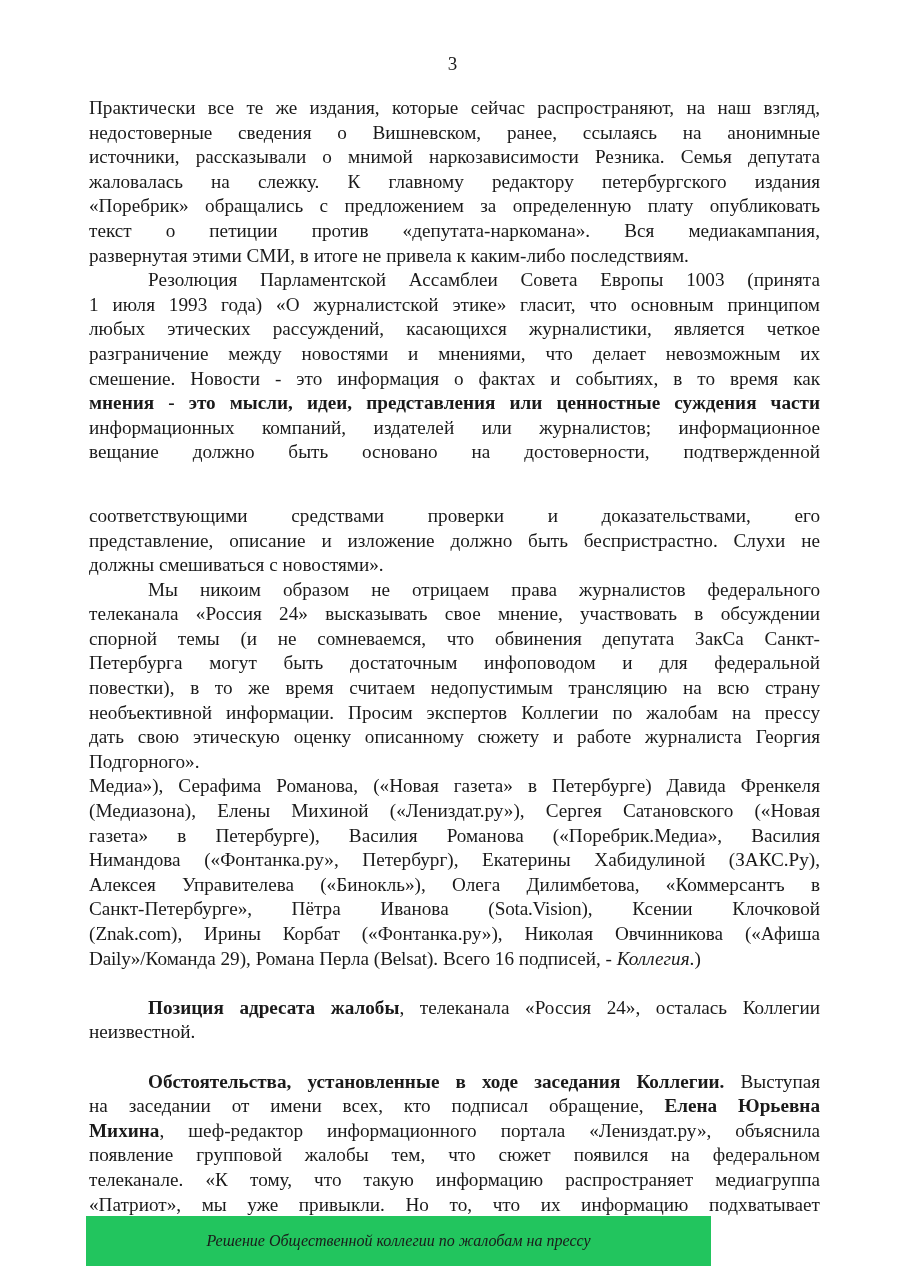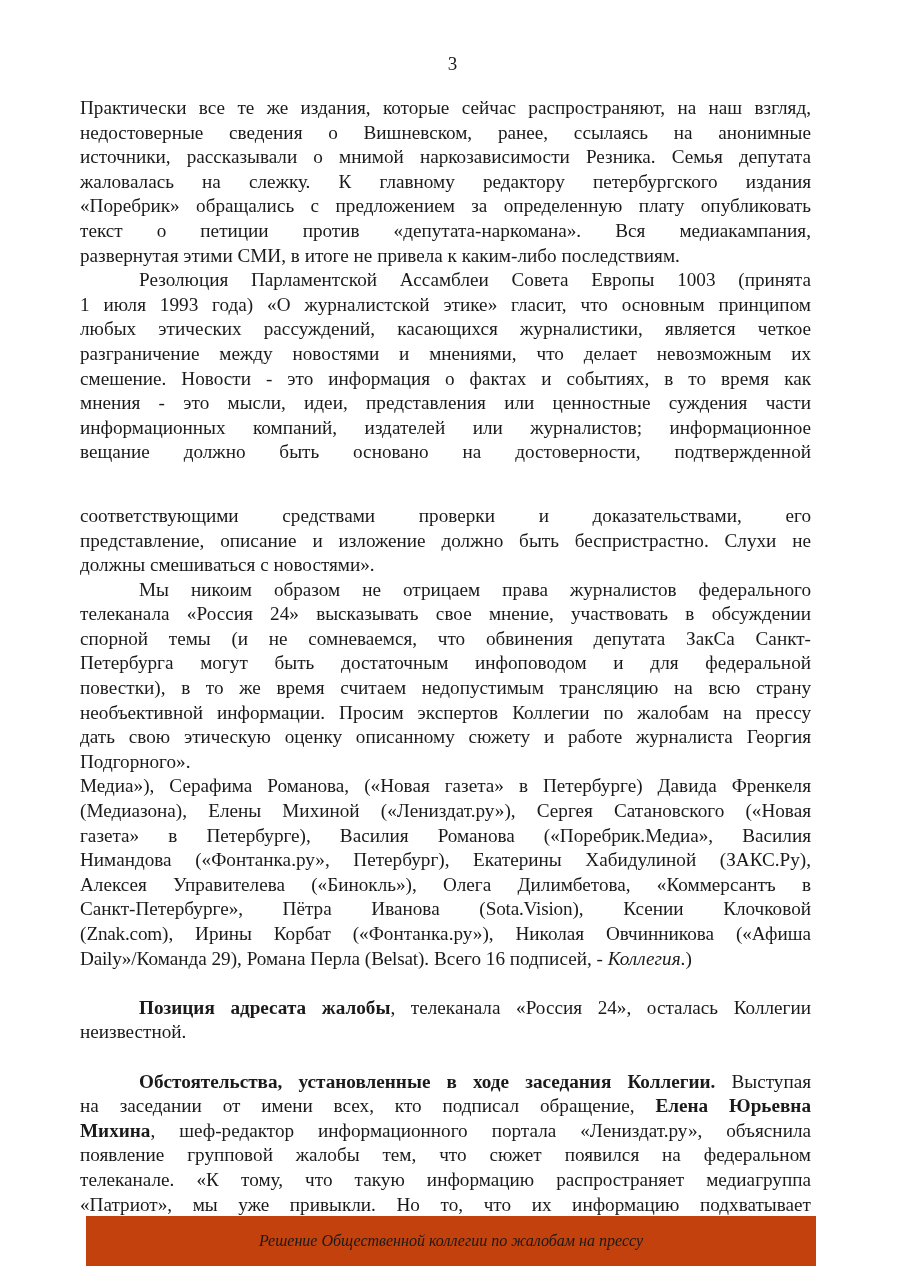--- a/index.html
+++ b/index.html
@@ -20,21 +20,21 @@
       top: 54px;
       left: 0;
       width: 905px;
       text-align: center;
       font-size: 19px;
       line-height: 20px;
     }
     .content {
       position: absolute;
       top: 96px;
-      left: 80px;
+      left: 89px;
       width: 731px;
       font-size: 19.2px;
       line-height: 24.6px;
     }
     .para { margin: 0; }
     .line {
       display: block;
       white-space: nowrap;
       text-align: justify;
       text-align-last: justify;
@@ -48,23 +48,23 @@
       padding-left: 59px;
     }
     .gap { height: 24.6px; }
     .b { font-weight: bold; }
     .i { font-style: italic; }
     .latin { font-weight: normal; font-family: "Liberation Serif", serif; letter-spacing: -0.2px; }
     .footer {
       position: absolute;
       left: 86px;
       top: 1216px;
-      width: 730px;
+      width: 625px;
       height: 50px;
-      background: #c2410c;
+      background: #22c55e;
       display: flex;
       align-items: center;
       justify-content: center;
     }
     .footer-text {
       font-style: italic;
       font-size: 16px;
       color: #1a1a1a;
     }
   </style>
@@ -84,21 +84,21 @@
     <span class="line" style="white-space: normal;">текст о петиции против «депутата-наркомана». Вся медиакампания,</span>
     <span class="line last" style="white-space: normal;">развернутая этими СМИ, в итоге не привела к каким-либо последствиям.</span>
   </div>
 
   <div class="para">
     <span class="line indent" style="white-space: normal;">Резолюция Парламентской Ассамблеи Совета Европы 1003 (принята</span>
     <span class="line" style="white-space: normal;">1 июля 1993 года) «О журналистской этике» гласит, что основным принципом</span>
     <span class="line" style="white-space: normal;">любых этических рассуждений, касающихся журналистики, является четкое</span>
     <span class="line" style="white-space: normal;">разграничение между новостями и мнениями, что делает невозможным их</span>
     <span class="line" style="white-space: normal;">смешение. Новости - это информация о фактах и событиях, в то время как</span>
-    <span class="line" style="white-space: normal;">мнения - это мысли, идеи, представления или ценностные суждения части</span>
+    <span class="line" style="white-space: normal; font-weight: bold;">мнения - это мысли, идеи, представления или ценностные суждения части</span>
     <span class="line" style="white-space: normal;">информационных компаний, издателей или журналистов; информационное</span>
     <span class="line" style="white-space: normal;">вещание должно быть основано на достоверности, подтвержденной</span>
     <span class="line" style="white-space: normal; margin-top: 39px;">соответствующими средствами проверки и доказательствами, его</span>
     <span class="line" style="white-space: normal;">представление, описание и изложение должно быть беспристрастно. Слухи не</span>
     <span class="line last" style="white-space: normal;">должны смешиваться с новостями».</span>
   </div>
 
   <div class="para">
     <span class="line indent" style="white-space: normal;">Мы никоим образом не отрицаем права журналистов федерального</span>
     <span class="line" style="white-space: normal;">телеканала «Россия 24» высказывать свое мнение, участвовать в обсуждении</span>

